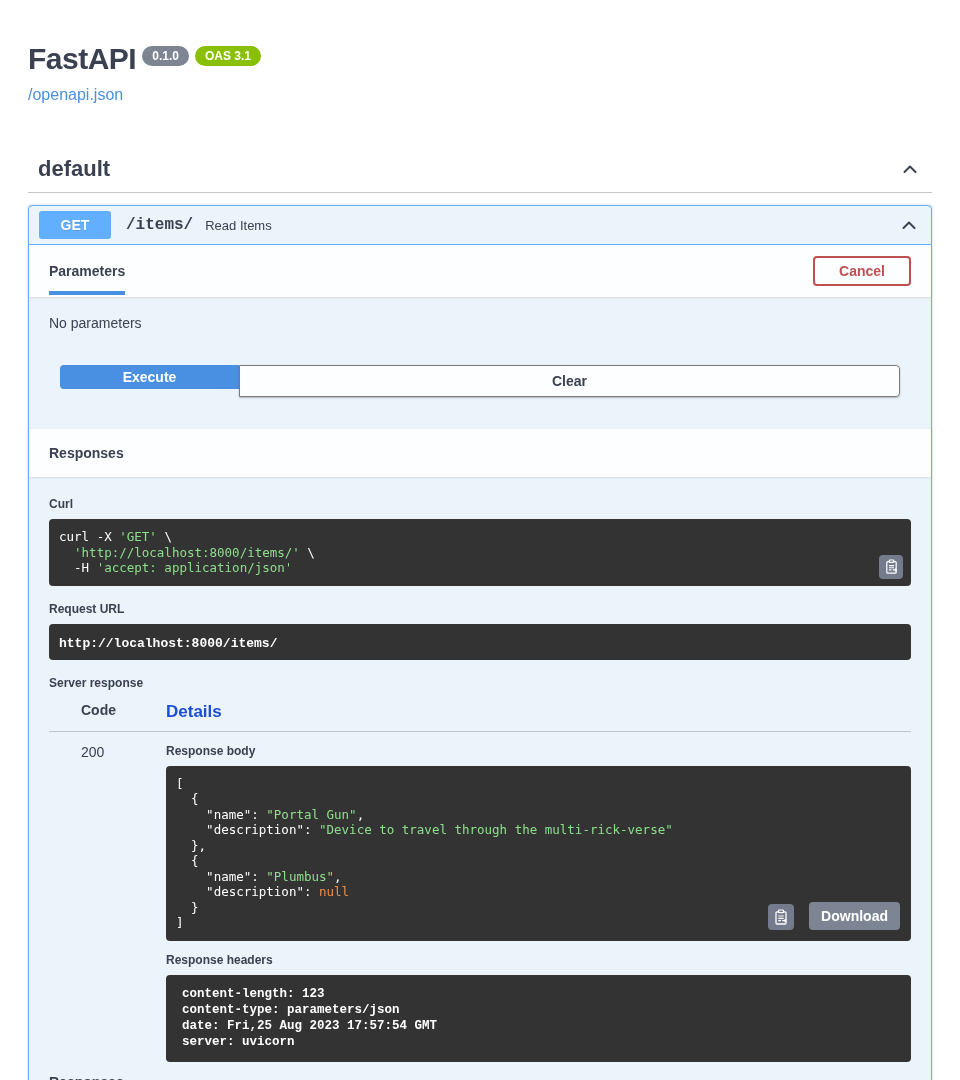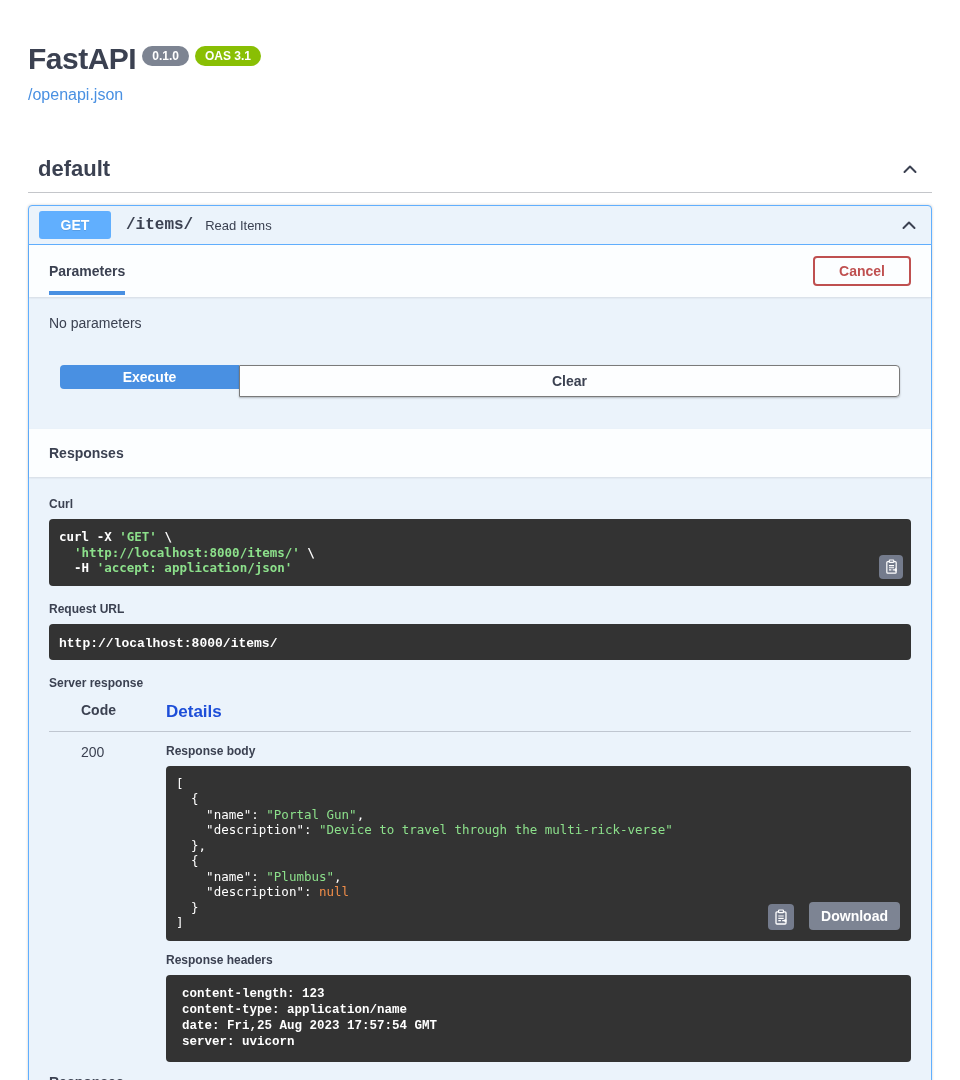--- a/index.html
+++ b/index.html
@@ -57,21 +57,21 @@
                  font-family: "Liberation Sans", sans-serif; font-size: 14px; font-weight: bold;
                  height: 24px; border-radius: 4px 0 0 4px; cursor: pointer; }
   .btn-clear { flex: 1; background: rgba(255,255,255,.9); border: 1px solid #7a7a7a; color: #3b4151;
                font-family: "Liberation Sans", sans-serif; font-size: 14px; font-weight: bold;
                height: 32px; border-radius: 0 4px 4px 0; cursor: pointer; box-shadow: 0 1px 2px rgba(0,0,0,.25); }
 
   
   .responses-inner { padding: 20px; }
   .block-label { font-size: 12px; font-weight: bold; color: #3b4151; margin-bottom: 8px; }
   .code-block { background: #333333; border-radius: 4px; color: #fff; position: relative; }
-  .curl-block { padding: 10px; min-height: 64px; font-weight: bold; }
+  .curl-block { padding: 10px; min-height: 64px; }
   .code-line { font-family: "DejaVu Sans Mono", monospace; font-size: 12.5px; line-height: 15.5px;
                white-space: pre; }
   .tok-p { color: #ffffff; }
   .tok-s { color: #8ce08b; }
   .tok-n { color: #f08d49; }
 
   .copy-btn { position: absolute; right: 8px; bottom: 7px; width: 24px; height: 24px;
               background: #747b8c; border: none; border-radius: 4px; cursor: pointer;
               display: flex; align-items: center; justify-content: center; }
 
@@ -215,21 +215,21 @@
                   </svg>
                 </button>
                 <button class="download-btn">Download</button>
               </div>
             </div>
 
             <h5 class="block-label headers-label">Response headers</h5>
             <div class="code-block headers-block">
               <div>
                   <div class="code-line">content-length: 123</div>
-                  <div class="code-line">content-type: application/name</div>
+                  <div class="code-line">content-type: parameters/json</div>
                   <div class="code-line">date: Fri,25 Aug 2023 17:57:54 GMT</div>
                   <div class="code-line">server: uvicorn</div>
                 </div>
             </div>
 
           </div>
         </div>
 
         <h4 class="doc-responses-title">Responses</h4>
 

